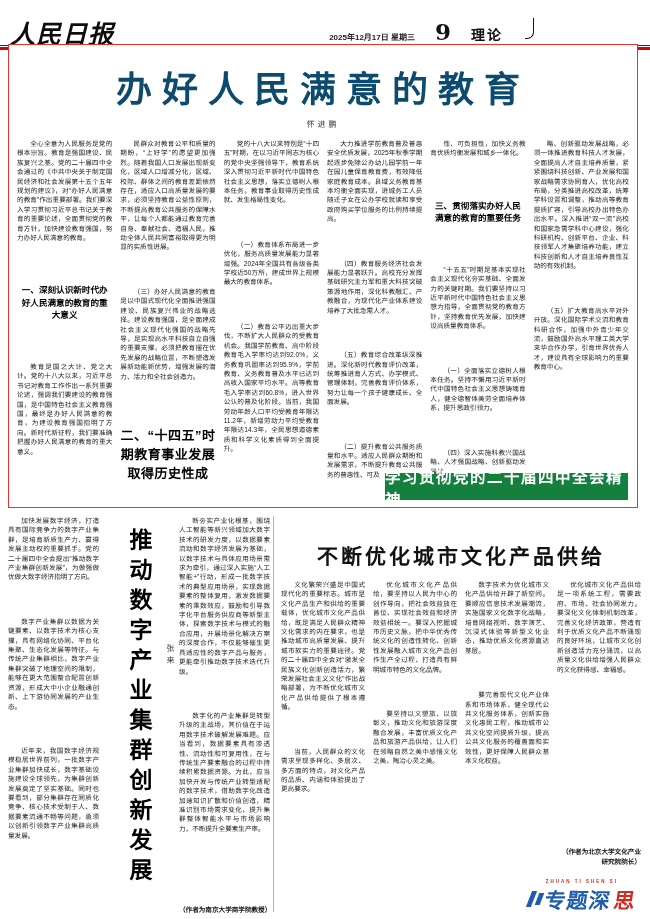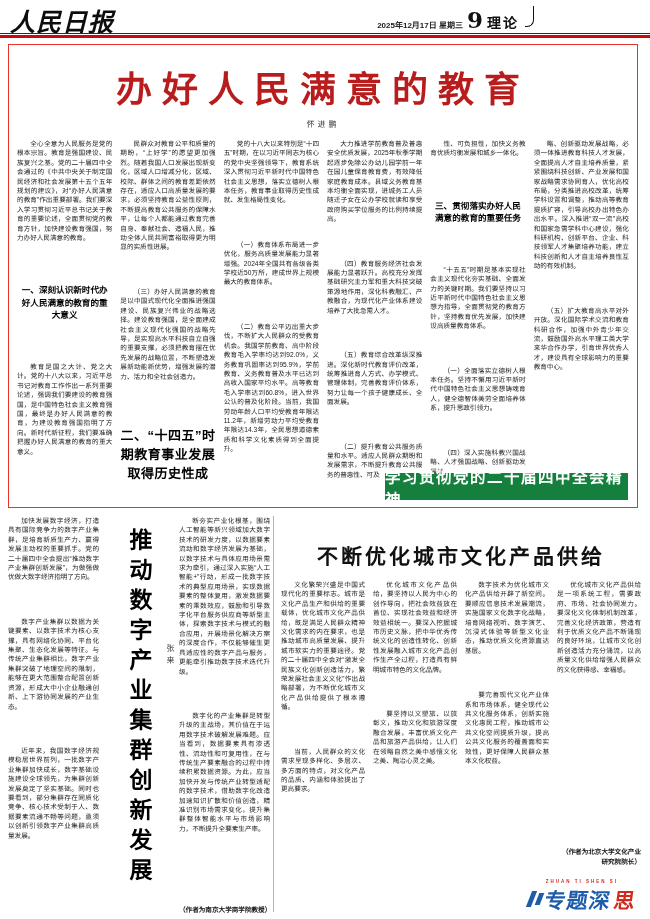--- a/index.html
+++ b/index.html
@@ -1,34 +1,34 @@
 <!DOCTYPE html>
 <html lang="zh-CN"><head>
 <meta charset="utf-8">
 <style>
   html,body{margin:0;padding:0;background:#e9e9e9;}
   .page{position:relative;width:650px;height:919px;background:#ffffff;margin:0 auto;
         font-family:"Liberation Sans","DejaVu Sans",sans-serif;color:#1a1a1a;overflow:hidden;}
   
-  .hdr{position:absolute;left:0;top:0;width:548px;height:38px;}
+  .hdr{position:absolute;left:0;top:12px;width:548px;height:38px;}
   .masthead{position:absolute;left:10px;top:2px;font-family:"DejaVu Serif","Liberation Serif",serif;
         font-weight:bold;font-style:italic;font-size:25px;letter-spacing:1px;color:#0d0d0d;}
-  .hdr-right{position:absolute;right:14px;top:6px;display:flex;align-items:baseline;gap:4px;}
+  .hdr-right{position:absolute;right:14px;top:6px;display:flex;align-items:baseline;gap:20px;}
   .hdr-date{font-size:8px;font-weight:bold;color:#222;}
   .hdr-page{font-family:"DejaVu Serif","Liberation Serif",serif;font-size:23px;font-weight:bold;color:#111;}
   .hdr-section{font-size:14px;font-weight:bold;letter-spacing:2px;color:#111;}
   .corner{width:8px;height:20px;border-right:1.5px solid #111;border-bottom:1.5px solid #111;
         border-radius:0 0 7px 0;align-self:flex-start;margin-left:2px;}
   .rule-black{position:absolute;left:0;top:33px;width:650px;height:1px;background:#2b2b2b;}
   .rule-red{position:absolute;left:0;top:35px;width:650px;height:3px;background:#c90a0a;}
   
   .mainbox{position:absolute;left:8px;top:44px;width:630px;height:464px;border:1.5px solid #e8332a;
         box-sizing:border-box;background:#fff;}
   .main-title{margin-top:26px;text-align:center;font-size:36px;font-weight:900;letter-spacing:10px;
-        color:#b91c1c;line-height:38px;}
+        color:#0c4a6e;line-height:38px;}
   .main-author{text-align:center;font-size:8px;color:#333;margin-top:9px;letter-spacing:3px;}
   .main-cols{display:flex;gap:8px;padding:10px 8px 0 8px;height:346px;overflow:hidden;}
   .col{flex:1 1 0;display:flex;flex-direction:column;overflow:hidden;text-align:justify;gap:33px;}
   .col p{margin:0 0 2px 0;font-size:6.6px;line-height:9.4px;text-indent:2em;color:#212121;}
   .b-h{font-weight:bold;text-align:center;font-size:8.6px;line-height:12.5px;margin:7px 2px;color:#000;}
   .b-H{font-weight:900;text-align:center;font-size:13px;line-height:19px;margin:10px 0 2px 0;color:#000;
         letter-spacing:.5px;}
   .b-f{font-weight:bold;font-size:6.6px;line-height:9.4px;margin-top:auto;text-align:right;color:#111;}
   .banner{position:absolute;right:9px;bottom:7px;width:243px;height:27px;background:#15803d;
         color:#fff;font-weight:900;font-size:15.5px;letter-spacing:1.5px;display:flex;

